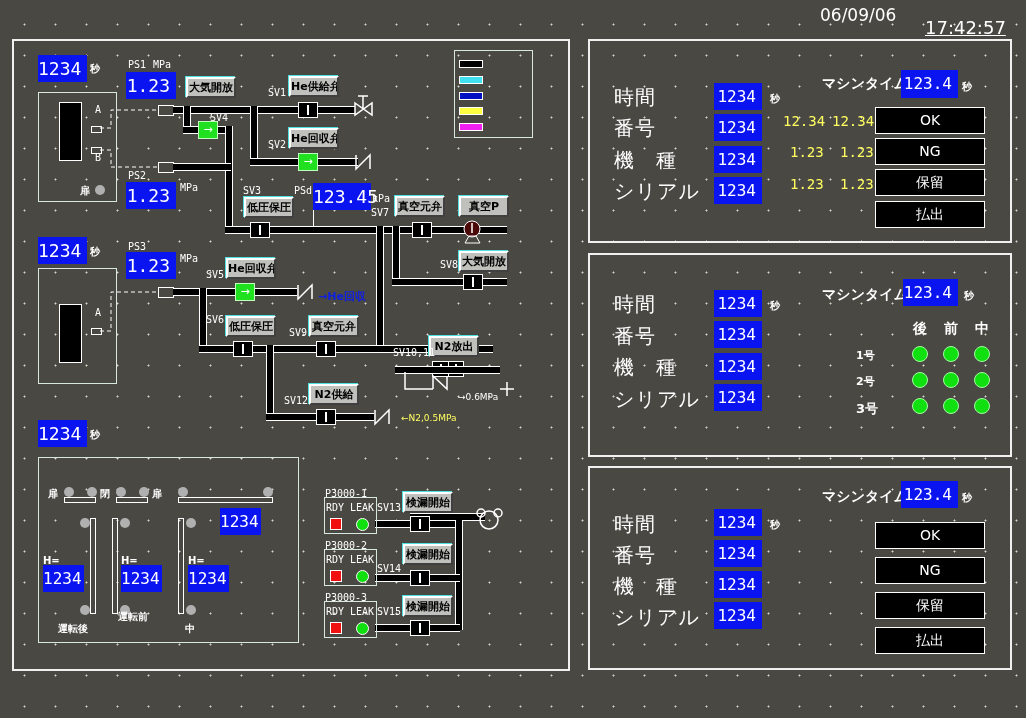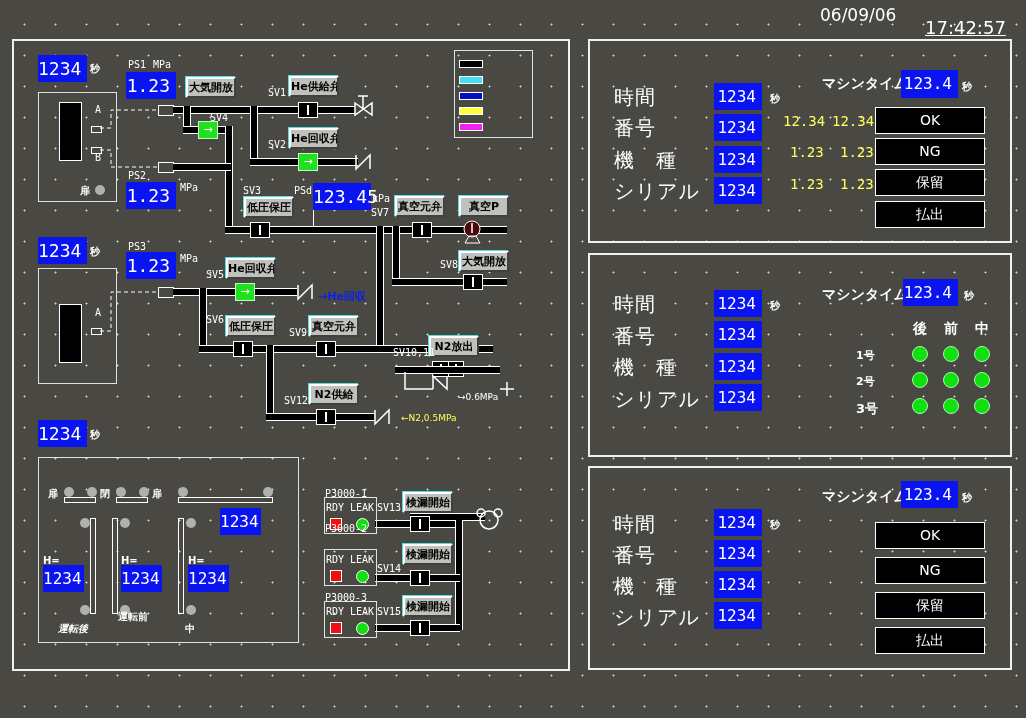--- a/index.html
+++ b/index.html
@@ -212,36 +212,36 @@
 <div class="gdot" style="left:186px;top:518px;"></div>
 <div class="gdot" style="left:80px;top:605px;"></div>
 <div class="gdot" style="left:120px;top:605px;"></div>
 <div class="gdot" style="left:186px;top:605px;"></div>
 <div class="sec" style="left:43px;top:555px;">H=</div>
 <div class="sec" style="left:121px;top:555px;">H=</div>
 <div class="sec" style="left:188px;top:555px;">H=</div>
 <div class="num" style="left:43px;top:565px;width:41px;height:27px;font-size:16px;line-height:27px;"><span>1234</span></div>
 <div class="num" style="left:121px;top:565px;width:41px;height:27px;font-size:16px;line-height:27px;"><span>1234</span></div>
 <div class="num" style="left:188px;top:565px;width:41px;height:27px;font-size:16px;line-height:27px;"><span>1234</span></div>
-<div class="sec" style="left:58px;top:622px;font-style:italic;">運転後</div>
+<div class="sec" style="left:58px;top:622px;">運転後</div>
 <div class="sec" style="left:118px;top:610px;font-family:Liberation Serif, serif;">運転前</div>
 <div class="sec" style="left:185px;top:622px;">中</div>
 
 <div>
   <div class="lbl" style="left:325px;top:488px;">P3000-1</div>
   <div class="thin" style="left:324px;top:497px;width:53px;height:37px;"></div>
   <div class="lbl" style="left:326px;top:502px;">RDY</div>
   <div class="lbl" style="left:350px;top:502px;">LEAK</div>
   <div class="abs" style="left:330px;top:518px;width:10px;height:10px;background:#f01010;border:1px solid #fff;"></div>
   <div class="abs" style="left:356px;top:518px;width:11px;height:11px;border-radius:50%;background:#10e010;border:1px solid #fff;"></div>
   <div class="lbl" style="left:377px;top:502px;">SV13</div>
   <div class="btn" style="left:403px;top:492px;width:50px;height:21px;">検漏開始</div>
 </div>
 <div>
-  <div class="lbl" style="left:325px;top:523px;">P3000-2</div>
+  <div class="lbl" style="left:325px;top:540px;">P3000-2</div>
   <div class="thin" style="left:324px;top:549px;width:53px;height:37px;"></div>
   <div class="lbl" style="left:326px;top:554px;">RDY</div>
   <div class="lbl" style="left:350px;top:554px;">LEAK</div>
   <div class="abs" style="left:330px;top:570px;width:10px;height:10px;background:#f01010;border:1px solid #fff;"></div>
   <div class="abs" style="left:356px;top:570px;width:11px;height:11px;border-radius:50%;background:#10e010;border:1px solid #fff;"></div>
   <div class="lbl" style="left:377px;top:554px;margin-top:9px;">SV14</div>
   <div class="btn" style="left:403px;top:544px;width:50px;height:21px;">検漏開始</div>
 </div>
 <div>
   <div class="lbl" style="left:325px;top:592px;">P3000-3</div>

